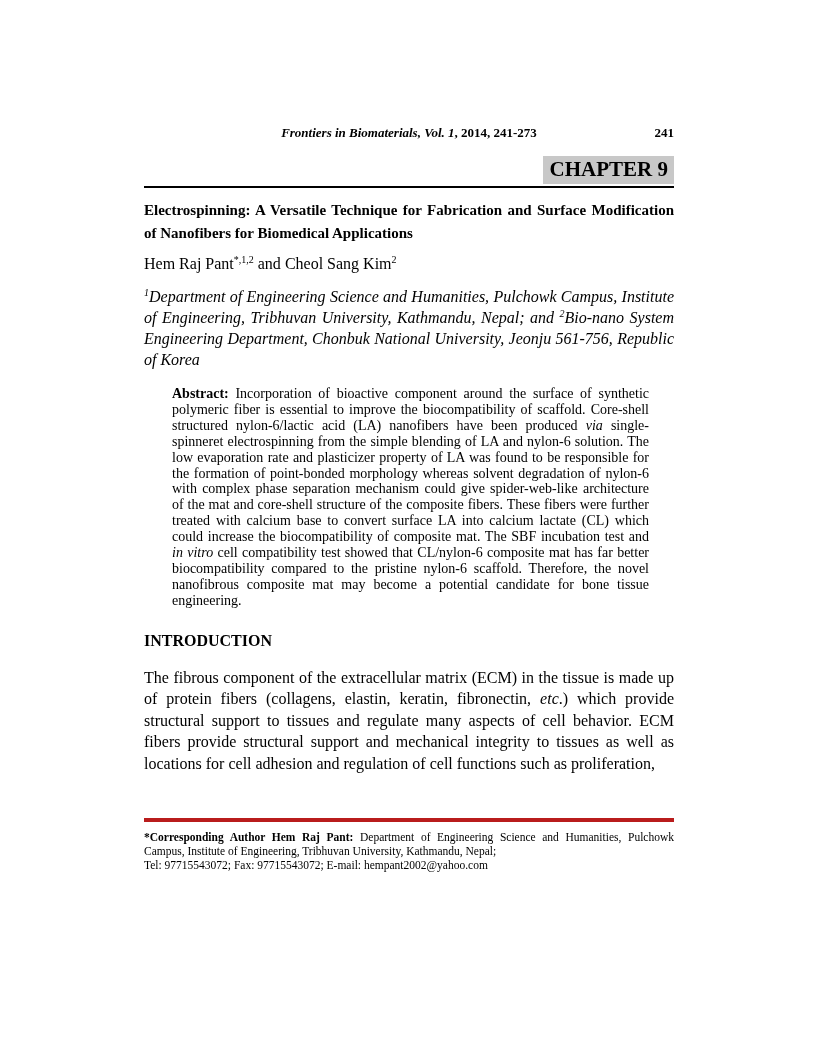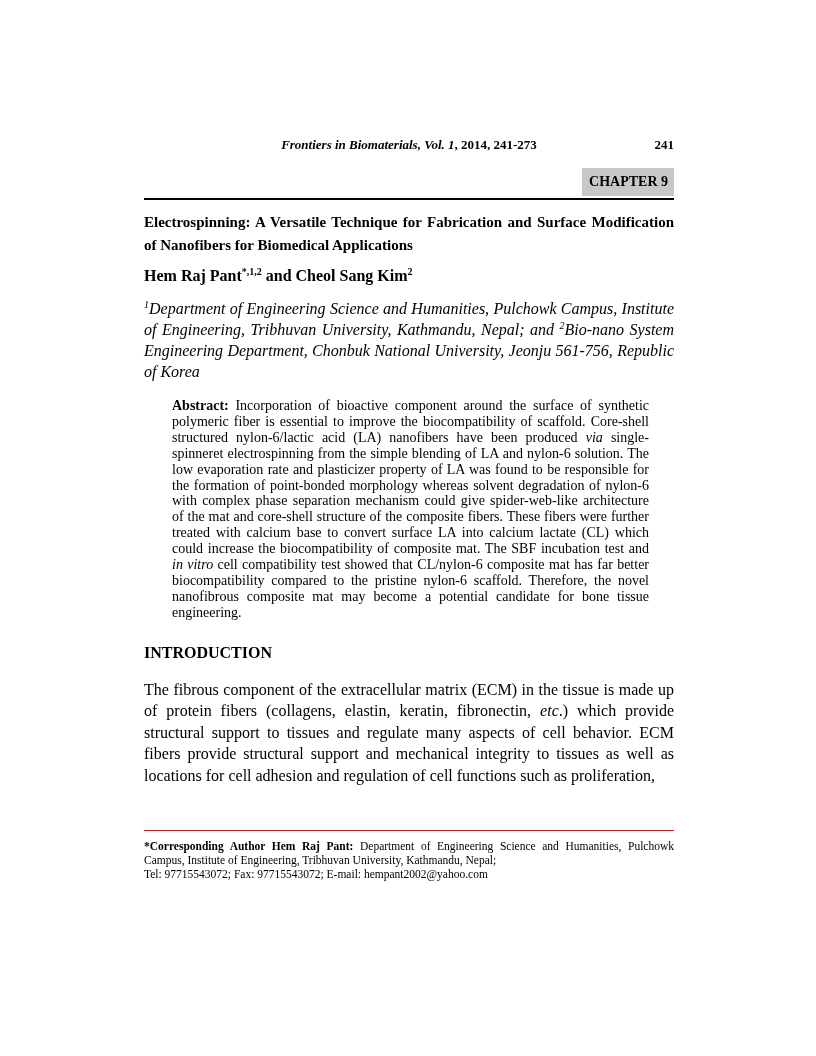--- a/index.html
+++ b/index.html
@@ -6,51 +6,50 @@
   .page {
     position: relative;
     width: 816px;
     height: 912px;
     background: #ffffff;
     box-sizing: border-box;
     padding: 126px 142px 0 144px;
     font-family: "Liberation Serif", serif;
     color: #000000;
     overflow: hidden;
-    margin-top: 12px;
   }
   .running-head {
     position: relative;
     text-align: center;
     font-size: 13px;
     line-height: 14px;
     font-weight: bold;
   }
   .rh-italic { font-style: italic; }
   .page-num { position: absolute; right: 0; top: 0; font-weight: bold; }
 
   .banner-row { text-align: right; margin-top: 16px; }
   .chapter-banner {
     display: inline-block;
     background: #c8c8c8;
     font-weight: bold;
-    font-size: 14px;
+    font-size: 21px;
     line-height: 21px;
     padding: 3px 6px 4px 7px;
   }
   .head-rule { border-bottom: 2px solid #000; margin-top: 2px; }
 
   .title {
     font-size: 15px;
     line-height: 23px;
     font-weight: bold;
     text-align: justify;
     margin: 11px 0 0 0;
   }
-  .authors { font-size: 16px; font-weight: bold; margin-top: 9px; line-height: 19px; }
+  .authors { font-size: 16px; font-weight: normal; margin-top: 9px; line-height: 19px; }
   .sup { font-size: 10px; vertical-align: super; line-height: 0; }
 
   .affiliation {
     font-style: italic;
     font-size: 16px;
     line-height: 21px;
     text-align: justify;
     margin: 13px 0 0 0;
   }
   .abstract {
@@ -72,21 +71,21 @@
     line-height: 21.5px;
     text-align: justify;
     margin: 17px 0 0 0;
   }
 
   .footnote {
     position: absolute;
     left: 144px;
     right: 142px;
     top: 818px;
-    border-top: 1px solid #b91c1c;
+    border-top: 4px solid #b91c1c;
     padding-top: 8px;
     font-size: 11.5px;
     line-height: 14px;
   }
   .fn-main { margin: 0; text-align: justify; }
   .fn-main .label { font-weight: bold; }
   .fn-line2 { margin: 0; }
 
   .page-footer {
     position: absolute;

